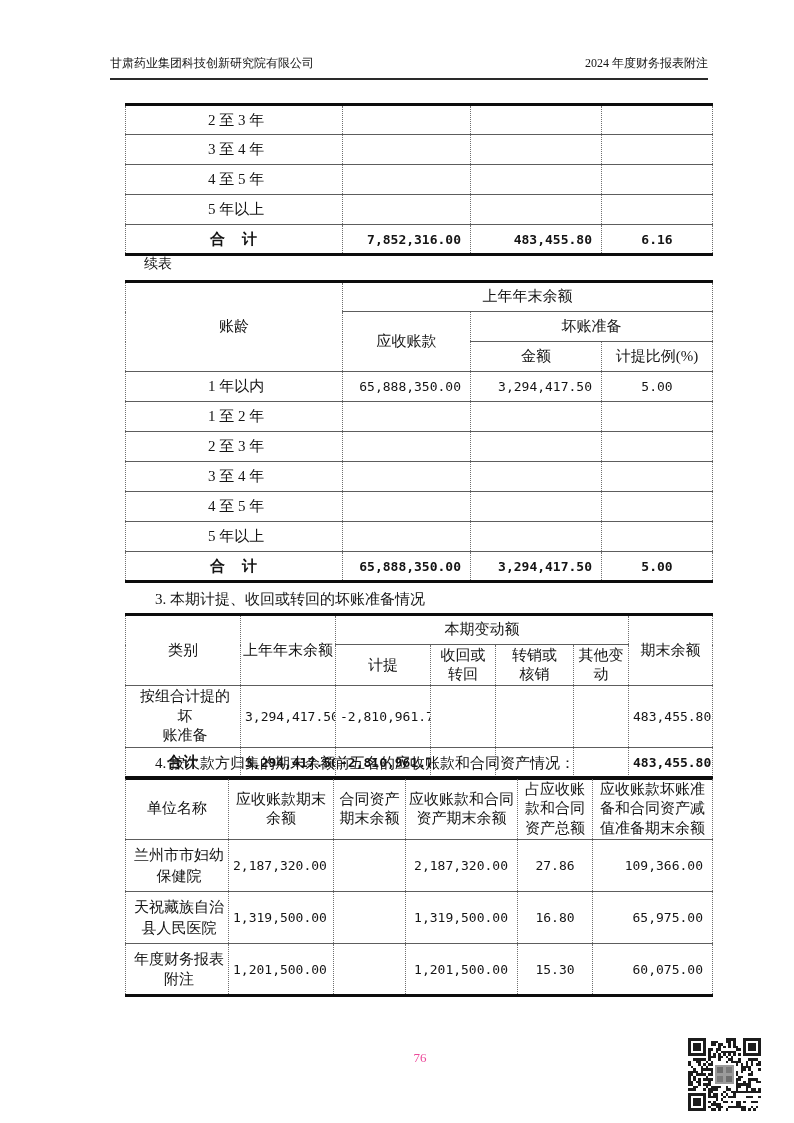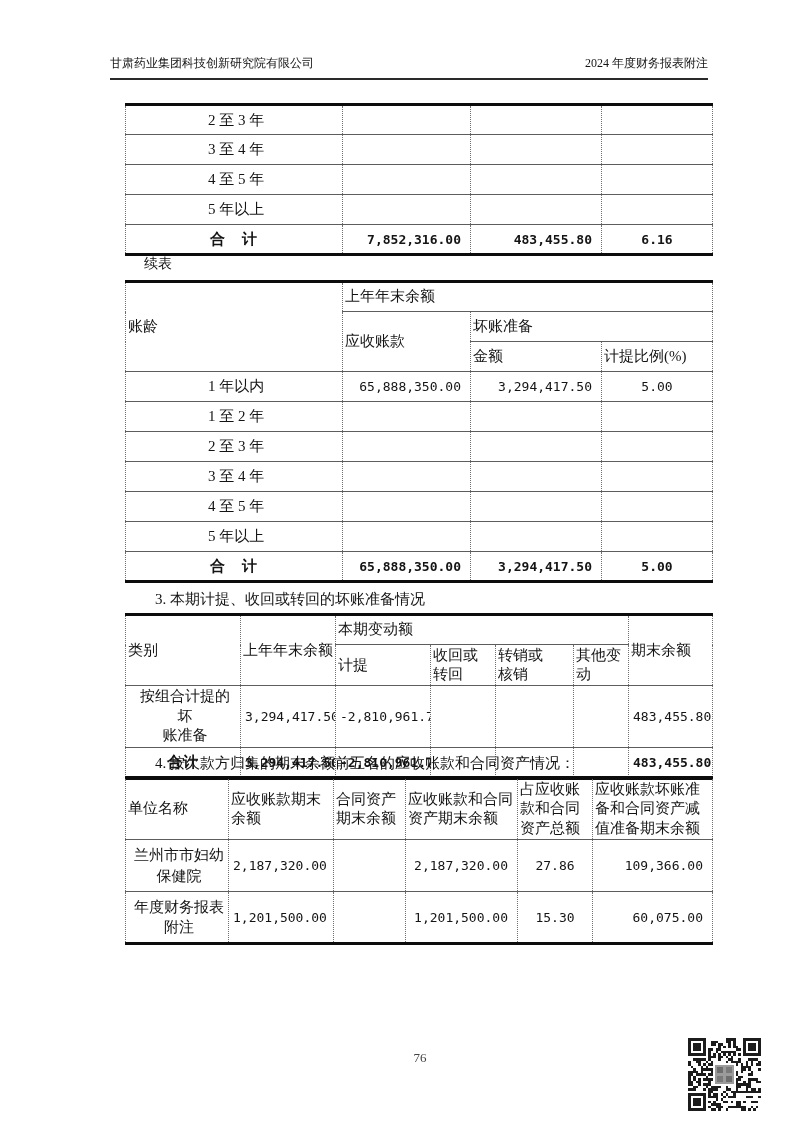--- a/index.html
+++ b/index.html
@@ -28,38 +28,38 @@
   }
   .lab{text-align:center;padding-left:8px;}
   .num{
     text-align:right;padding-right:9px;
     font-family:"DejaVu Sans Mono",monospace;font-size:13px;
   }
   .pct{
     text-align:center;
     font-family:"DejaVu Sans Mono",monospace;font-size:13px;
   }
-  .hc{text-align:left;line-height:1.28;white-space:pre-line;padding:1px 2px;}
+  .hc{text-align:center;line-height:1.28;white-space:pre-line;padding:1px 2px;}
   .total td{font-weight:bold;}
   .total .tlab{text-align:center;font-weight:bold;letter-spacing:1px;}
   .wrapcell{white-space:pre-line;line-height:1.3;margin-top:36px;}
   
   .t1{top:103px;}   .t1 tr{height:30px;}
   .t2{top:280px;}   .t2 tr{height:30px;}  .t2 tr.hrow{height:30px;}
   .t3{top:613px;}   .t3 .hr1{height:30px;} .t3 .hr2{height:37px;}
                     .t3 .dr{height:37px;}  .t3 .tr-total{height:31px;margin-top:22px;}
   .t4{top:776px;}   .t4 .hrow{height:62px;} .t4 .dr2{height:52px;} .t4 .dr1{height:38px;}
   .t4 .name{line-height:1.35;}
   
   .cont-label{position:absolute;left:144px;top:255px;font-size:14px;}
   .sec-heading{position:absolute;left:155px;top:590px;font-size:15px;}
   .sec-heading.h4x{top:754px;}
   .page-number{
     position:absolute;left:125px;top:1050px;width:590px;text-align:center;
-    font-size:13px;color:#404040;
+    font-size:13px;color:#ec4899;
   }
   .qr-box{position:absolute;left:688px;top:1037px;width:73px;height:75px;}
   .qr-box svg{width:100%;height:100%;}
 </style>
 </head>
 <body>
 
 <div class="page-header">
   <span>甘肃药业集团科技创新研究院有限公司</span>
   <span>2024 年度财务报表附注</span>
@@ -250,20 +250,28 @@
 备和合同资产减
 值准备期末余额</td>
   </tr>
   <tr class="dr2">
     <td class="lab name">兰州市市妇幼保健院</td>
     <td class="num">2,187,320.00</td>
     <td class="num"></td>
     <td class="num">2,187,320.00</td>
     <td class="pct">27.86</td>
     <td class="num">109,366.00</td>
+  </tr>
+  <tr class="dr2">
+    <td class="lab name">天祝藏族自治县人民医院</td>
+    <td class="num">1,319,500.00</td>
+    <td class="num"></td>
+    <td class="num">1,319,500.00</td>
+    <td class="pct">16.80</td>
+    <td class="num">65,975.00</td>
   </tr>
   <tr class="dr2">
     <td class="lab name">年度财务报表附注</td>
     <td class="num">1,201,500.00</td>
     <td class="num"></td>
     <td class="num">1,201,500.00</td>
     <td class="pct">15.30</td>
     <td class="num">60,075.00</td>
   </tr>
 </tbody>

